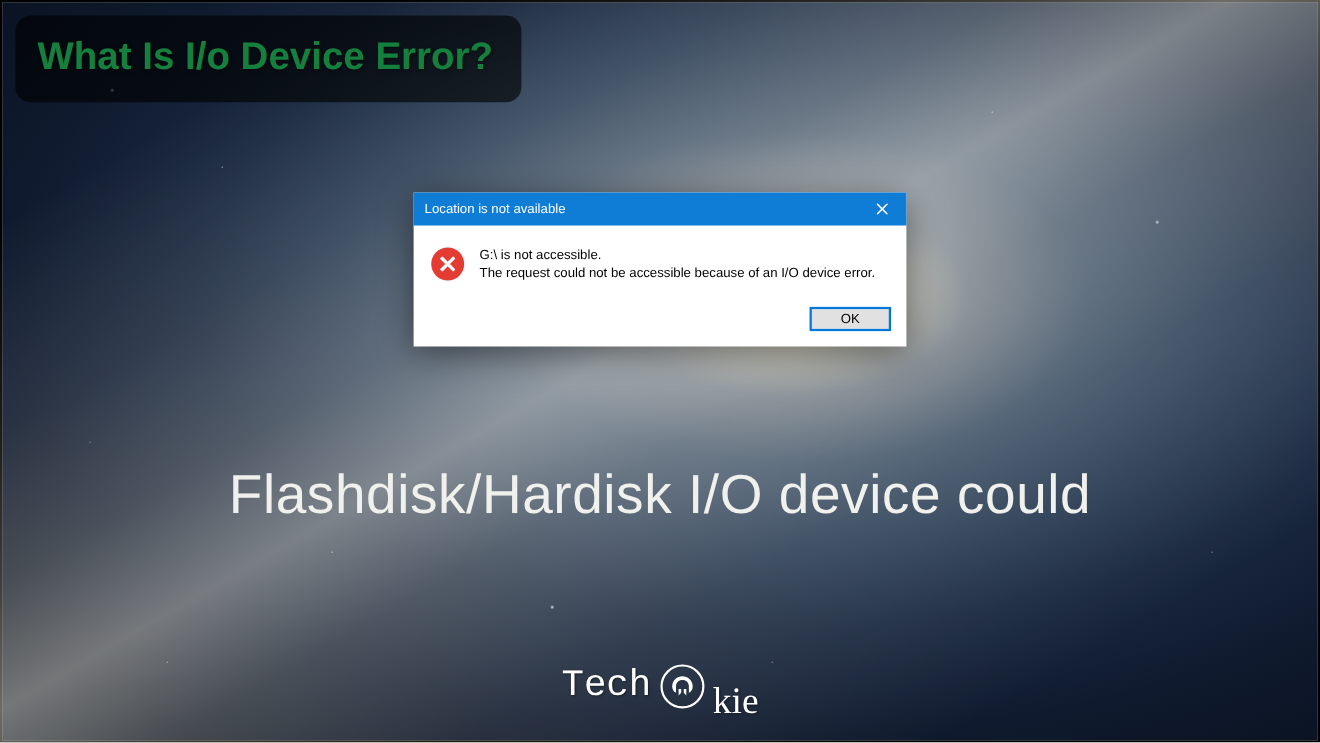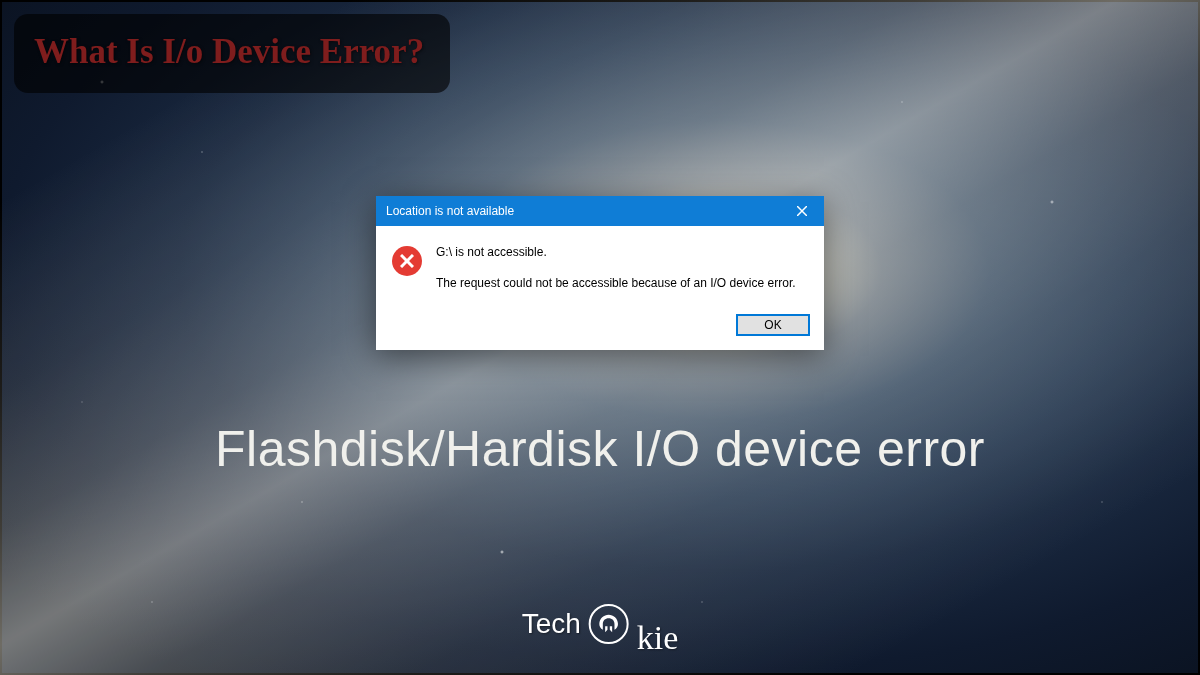--- a/index.html
+++ b/index.html
@@ -69,31 +69,31 @@
     .title-overlay {
       position: absolute;
       top: 14px;
       left: 14px;
       background: rgba(0, 0, 0, 0.62);
       border-radius: 14px;
       padding: 14px 26px 18px 20px;
     }
     
     .title-overlay h1 {
-      color: #7f1d1d;
+      color: #15803d;
       font-size: 35px;
       font-weight: 700;
       line-height: 1.35;
       text-shadow: 1px 1px 3px rgba(0,0,0,0.5);
-      font-family: Liberation Serif, serif;
+      font-family: Liberation Sans, sans-serif;
     }
     
     .dialog {
       position: absolute;
-      top: 196px;
+      top: 175px;
       left: 50%;
       transform: translateX(-50%);
       width: 448px;
       background: #fff;
       box-shadow: 0 6px 30px rgba(0,0,0,0.5);
       font-family: "Segoe UI", Tahoma, sans-serif;
     }
     
     .dialog-titlebar {
       background: #0f7dd6;
@@ -154,21 +154,20 @@
       stroke-width: 3;
     }
     
     .dialog-text {
       font-size: 12px;
       color: #000;
       line-height: 1.4;
     }
     
     .dialog-text .line1 {
-      margin-bottom: 14px;
     }
     
     .dialog-footer {
       padding: 8px 14px 14px 14px;
       display: flex;
       justify-content: flex-end;
     }
     
     .ok-button {
       min-width: 74px;
@@ -202,22 +201,22 @@
       bottom: 18px;
       left: 50%;
       transform: translateX(-50%);
       display: flex;
       align-items: center;
       gap: 8px;
       color: #fff;
     }
     
     .brand-text {
-      font-family: Liberation Sans, sans-serif;
-      font-size: 28px;
+      font-family: Liberation Mono, monospace;
+      font-size: 34px;
       font-weight: 400;
       text-shadow: 1px 1px 2px rgba(0,0,0,0.4);
     }
     
     .brand-logo {
       width: 40px;
       height: 40px;
       border-radius: 50%;
       border: 2px solid #fff;
       display: flex;
@@ -276,21 +275,21 @@
     <div class="dialog-text">
       <div class="line1">G:\ is not accessible.</div>
       <div class="line2">The request could not be accessible because of an I/O device error.</div>
     </div>
   </div>
   <div class="dialog-footer">
     <div class="ok-button">OK</div>
   </div>
 </div>
 
-<div class="main-caption">Flashdisk/Hardisk I/O device error</div>
+<div class="main-caption">Flashdisk/Hardisk I/O device could</div>
 
 <div class="brand">
   <span class="brand-text">Tech</span>
   <span class="brand-logo">
     <svg viewBox="0 0 24 24">
         <path d="M4 12 C4 7, 8 4, 12 4 C16 4, 20 7, 20 12 C20 14, 19 16, 17 17 L17 12 C17 9, 15 7, 12 7 C9 7, 7 9, 7 12 L7 17 C5 16, 4 14, 4 12 Z M9 14 L9 19 L11 17 L11 14 Z M13 14 L13 17 L15 19 L15 14 Z"></path>
       </svg>
   </span>
   <span class="brand-suffix">kie</span>
 </div>

